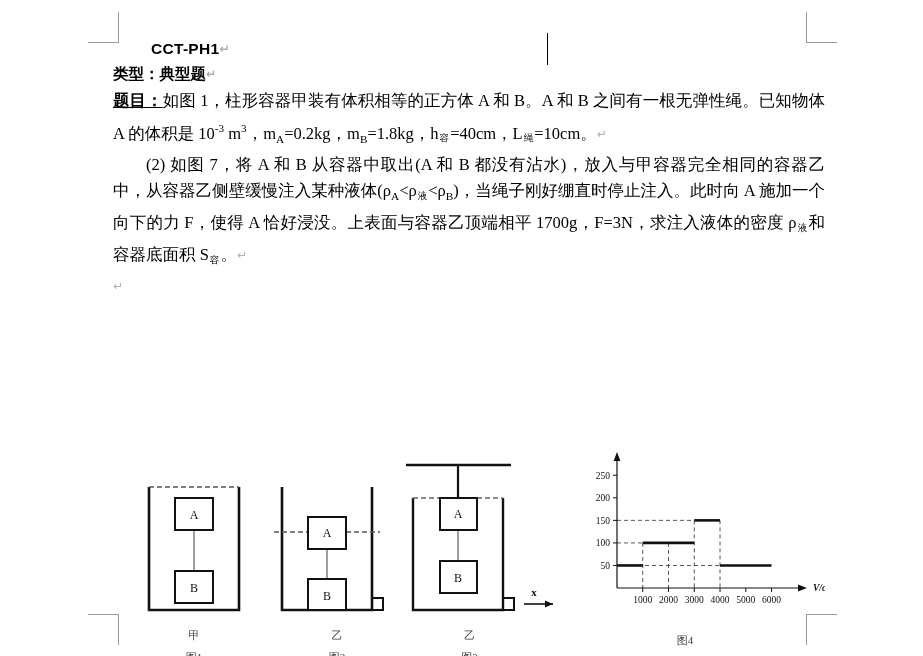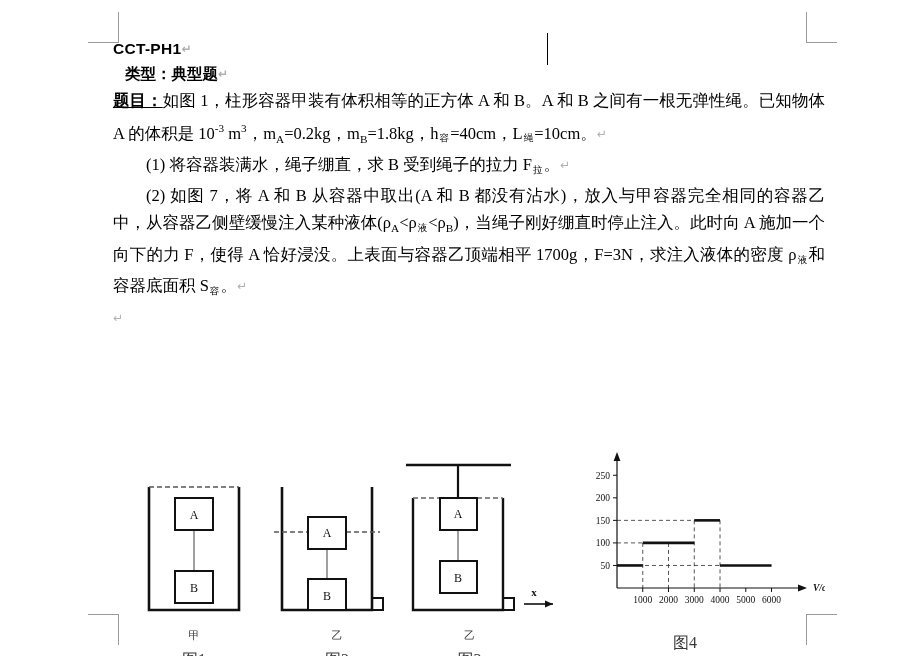--- a/index.html
+++ b/index.html
@@ -44,26 +44,26 @@
     left: 113px;
     top: 40px;
     width: 712px;
   }
   .line-head {
     font-family: "Liberation Sans", "DejaVu Sans", sans-serif;
     font-weight: bold;
     font-size: 15.5px;
     letter-spacing: .3px;
     margin-bottom: 6px;
+    margin-left: 38px;
   }
   .line-type {
     font-weight: bold;
     font-size: 15.5px;
     margin-bottom: 3px;
-    margin-left: 12px;
   }
   .para {
     font-size: 16.5px;
     line-height: 26.5px;
     text-align: justify;
     text-justify: inter-ideograph;
   }
   .para.indent { text-indent: 2em; }
   .bold { font-weight: bold; text-decoration: underline; }
   .pil {
@@ -86,21 +86,21 @@
     left: 0;
     top: 440px;
     width: 923px;
     height: 216px;
   }
   .fig {
     position: absolute;
     text-align: center;
   }
   .fig-caption {
-    font-size: 16px;
+    font-size: 11px;
     color: #3a3a3a;
   }
   .fig-sub {
     font-size: 11px;
     color: #3a3a3a;
   }
 </style>
 </head>
 <body>
 
@@ -117,24 +117,20 @@
   </div>
 
   <div class="line-type">
     <span>类型：典型题</span><span class="pil">↵</span>
   </div>
 
   <div class="para">
     <span class="bold">题目：</span><span>如图 1，柱形容器甲装有体积相等的正方体 A 和 B。A 和 B 之间有一根无弹性绳。已知物体 A 的体积是 10</span><sup>-3</sup><span> m</span><sup>3</sup><span>，m</span><sub>A</sub><span>=0.2kg，m</span><sub>B</sub><span>=1.8kg，h</span><span class="cn-sub">容</span><span>=40cm，L</span><span class="cn-sub">绳</span><span>=10cm。</span><span class="pil">↵</span>
   </div>
 
-  <div class="para indent">
-    <span>(1)</span>
-    <span>将容器装满水，绳子绷直，求 B 受到绳子的拉力 F</span><span class="cn-sub">拉</span><span>。</span><span class="pil">↵</span>
-  </div>
 
   <div class="para indent">
     <span>(2)</span>
     <span>如图 7，将 A 和 B 从容器中取出(A 和 B 都没有沾水)，放入与甲容器完全相同的容器乙中，从容器乙侧壁缓慢注入某种液体(ρ</span><sub>A</sub><span>&lt;ρ</span><span class="cn-sub">液</span><span>&lt;ρ</span><sub>B</sub><span>)，当绳子刚好绷直时停止注入。此时向 A 施加一个向下的力 F，使得 A 恰好浸没。上表面与容器乙顶端相平 1700g，F=3N，求注入液体的密度 ρ</span><span class="cn-sub">液</span><span>和容器底面积 S</span><span class="cn-sub">容</span><span>。</span><span class="pil">↵</span>
   </div>
 
 
   <div class="para">
     <span class="pil">↵</span>
   </div>

